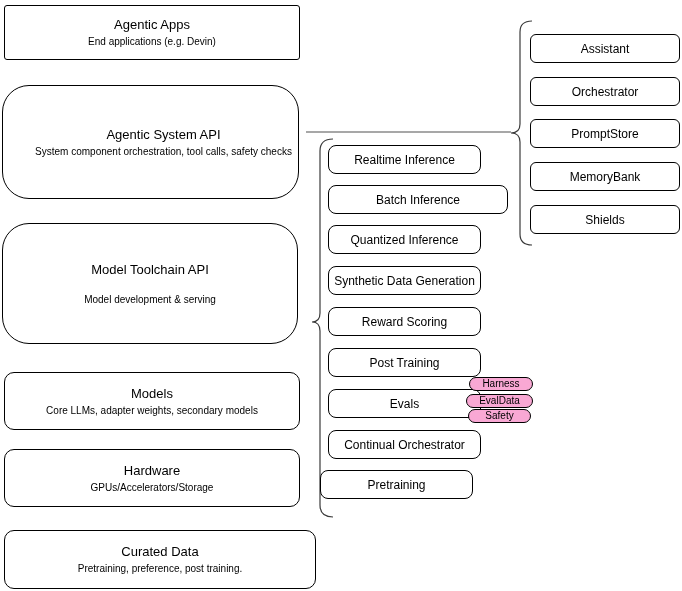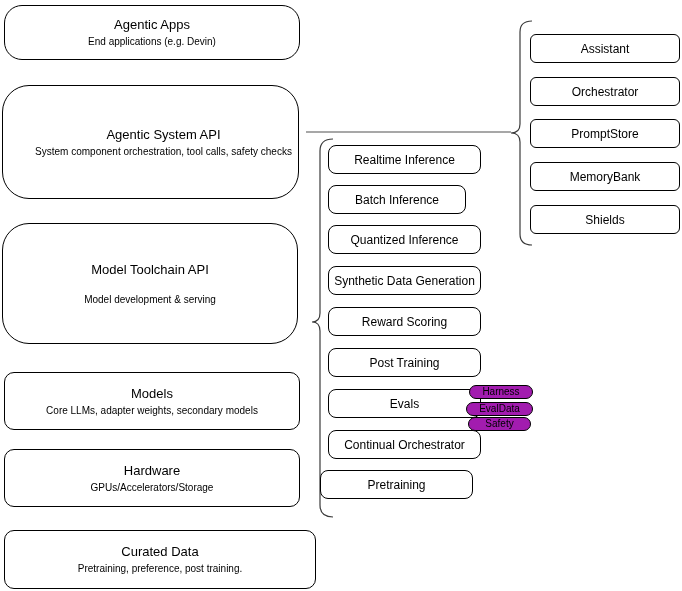--- a/index.html
+++ b/index.html
@@ -9,39 +9,39 @@
   }
   .node{
     position:absolute;background:#ffffff;border:1px solid #000000;
     display:flex;flex-direction:column;align-items:center;justify-content:center;
     text-align:center;box-sizing:border-box;
   }
   .node .title{font-size:13px;line-height:16px;white-space:nowrap;}
   .node .subtitle{font-size:10px;line-height:13px;margin-top:2px;white-space:nowrap;}
   .mbox,.rbox{font-size:12px;white-space:nowrap;}
   .pill{
-    position:absolute;background:#a21caf;border:1px solid #000000;border-radius:8px;
+    position:absolute;background:#f9a8d4;border:1px solid #000000;border-radius:8px;
     display:flex;align-items:center;justify-content:center;
-    font-size:10px;line-height:10px;box-sizing:border-box;z-index:5;white-space:nowrap;margin-top:8px;
+    font-size:10px;line-height:10px;box-sizing:border-box;z-index:5;white-space:nowrap;
   }
   #connector-layer{position:absolute;left:0;top:0;z-index:1;pointer-events:none;}
   .node{z-index:2;}
 </style>
 </head>
 <body>
 
 <div id="stage">
 
   <svg id="connector-layer" width="682" height="591" viewBox="0 0 682 591">
     <path d="M306,132 L511,132" stroke="#8a8a8a" stroke-width="1.3" fill="none"></path>
     <path d="M532,21 Q520,21 520,32 L520,124 Q520,133 511,133 Q520,133 520,142 L520,234 Q520,245 532,245" stroke="#3b3b3b" stroke-width="1.2" fill="none"></path>
     <path d="M333,139 Q320,139 320,151 L320,313 Q320,322 312,322 Q320,322 320,331 L320,505 Q320,517 333,517" stroke="#3b3b3b" stroke-width="1.2" fill="none"></path>
   </svg>
 
-  <div class="node lbox" style="left:4px;top:5px;width:296px;height:55px;border-radius:18px;">
+  <div class="node lbox" style="left:4px;top:5px;width:296px;height:55px;border-radius:3px;">
     <div class="title">Agentic Apps</div>
     <div class="subtitle">End applications (e.g. Devin)</div>
   </div>
 
   <div class="node lbox" style="left:2px;top:85px;width:297px;height:114px;border-radius:27px;padding-left:26px;">
     <div class="title">Agentic System API</div>
     <div class="subtitle">System component orchestration, tool calls, safety checks</div>
   </div>
 
   <div class="node lbox" style="left:2px;top:223px;width:296px;height:121px;border-radius:27px;gap:13px;">
@@ -58,21 +58,21 @@
     <div class="title">Hardware</div>
     <div class="subtitle">GPUs/Accelerators/Storage</div>
   </div>
 
   <div class="node lbox" style="left:4px;top:530px;width:312px;height:59px;border-radius:10px;">
     <div class="title">Curated Data</div>
     <div class="subtitle">Pretraining, preference, post training.</div>
   </div>
 
   <div class="node mbox" style="left:328px;top:145px;width:153px;height:29px;border-radius:8px;">Realtime Inference</div>
-  <div class="node mbox" style="left:328px;top:185px;width:138px;height:29px;border-radius:8px;">Batch Inference</div>
+  <div class="node mbox" style="left:328px;top:185px;width:180px;height:29px;border-radius:8px;">Batch Inference</div>
   <div class="node mbox" style="left:328px;top:225px;width:153px;height:29px;border-radius:8px;">Quantized Inference</div>
   <div class="node mbox" style="left:328px;top:266px;width:153px;height:29px;border-radius:8px;">Synthetic Data Generation</div>
   <div class="node mbox" style="left:328px;top:307px;width:153px;height:29px;border-radius:8px;">Reward Scoring</div>
   <div class="node mbox" style="left:328px;top:348px;width:153px;height:29px;border-radius:8px;">Post Training</div>
   <div class="node mbox" style="left:328px;top:389px;width:153px;height:29px;border-radius:8px;">Evals</div>
   <div class="node mbox" style="left:328px;top:430px;width:153px;height:29px;border-radius:8px;">Continual Orchestrator</div>
   <div class="node mbox" style="left:320px;top:470px;width:153px;height:29px;border-radius:8px;">Pretraining</div>
 
   <div class="pill" style="left:469px;top:377px;width:64px;height:14px;">Harness</div>
   <div class="pill" style="left:466px;top:394px;width:67px;height:14px;">EvalData</div>

